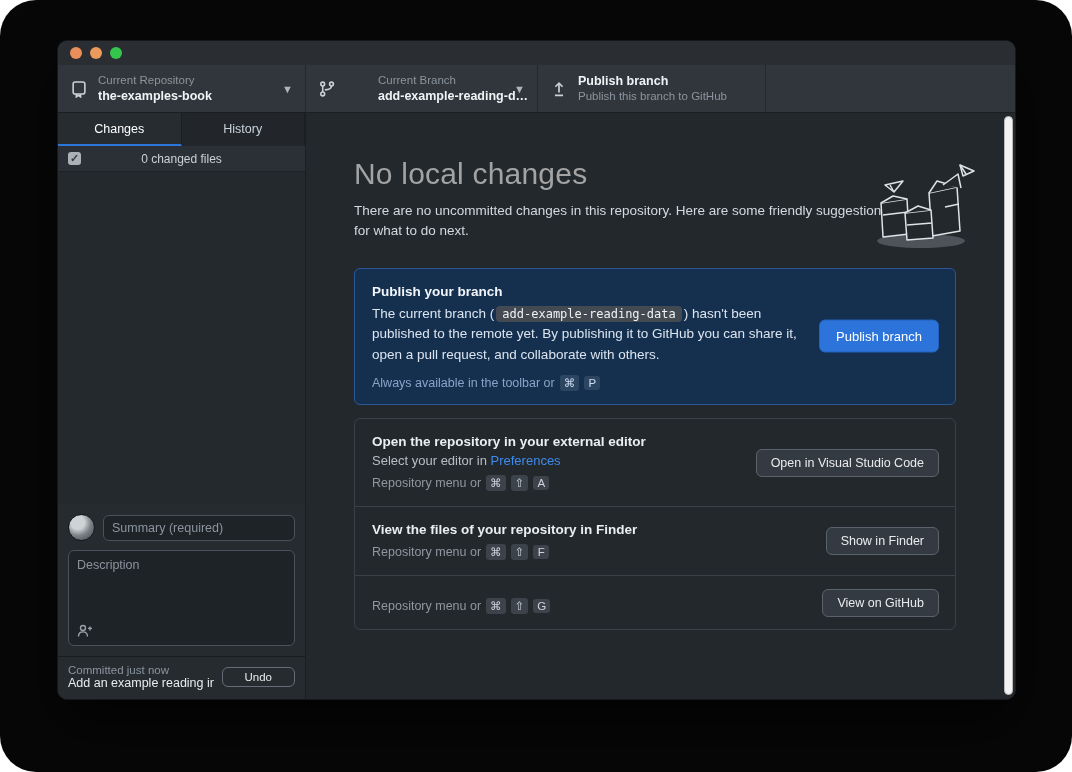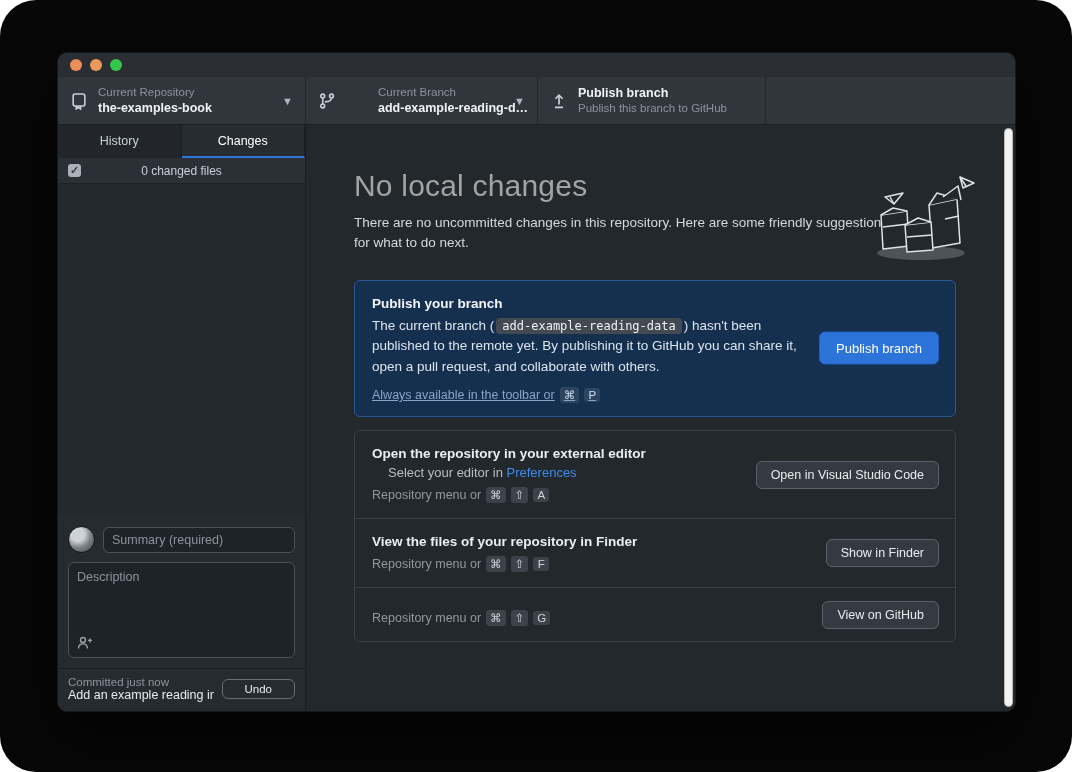--- a/index.html
+++ b/index.html
@@ -1,18 +1,18 @@
 <!DOCTYPE html>
 <html><head>
 <meta charset="utf-8">
 <style>
   * { margin:0; padding:0; box-sizing:border-box; }
   html,body { width:1072px; height:772px; background:#fff; font-family:"Liberation Sans", sans-serif; }
   .frame { position:relative; width:1072px; height:772px; background:#070708; border-radius:36px; overflow:hidden; }
-  .window { position:absolute; left:57px; top:52px; width:959px; height:660px; background:#262b30;
+  .window { position:absolute; left:57px; top:40px; width:959px; height:660px; background:#262b30;
             border-radius:10px; overflow:hidden; display:flex; flex-direction:column;
             box-shadow:0 25px 60px rgba(0,0,0,.6); border:1px solid #16181b; }
   
   .titlebar { height:24px; background:#2a2e33; display:flex; align-items:center; padding-left:12px; flex:0 0 auto; }
   .light { width:12px; height:12px; border-radius:50%; margin-right:8px; }
   .l-close { background:#ea8f5a; } .l-min { background:#ea9a5b; } .l-max { background:#34c64c; }
   
   .toolbar { height:48px; background:#31363c; display:flex; flex:0 0 auto; border-bottom:1px solid #1b1e22; }
   .tool-sec { display:flex; align-items:center; padding:0 12px; border-right:1px solid #24282d; position:relative; }
   .sec-repo { width:248px; } .sec-branch { width:232px;gap:32px; } .sec-publish { width:228px; }
@@ -61,31 +61,31 @@
   .main-inner { padding:44px 60px 0 48px; }
   h1 { font-size:30px; font-weight:400; color:#a3a3a3; letter-spacing:.2px; }
   .subtitle { margin-top:10px; font-size:13.5px; color:#d3d9df; line-height:1.5; max-width:540px; }
   .illustration { position:absolute; top:42px; right:32px; width:120px; height:100px; }
   .publish-card { position:relative; margin-top:26px; width:602px; background:#15304f; border:1px solid #2b5796;
                   border-radius:6px; padding:15px 150px 13px 17px; }
   .card-title { font-size:13.5px; font-weight:bold; color:#f2f6fa; }
   .card-body { margin-top:5px; font-size:13.5px; color:#dbe4ef; line-height:1.55; }
   .code-chip { font-family:"DejaVu Sans Mono", monospace; font-size:12px; background:#434a52; color:#eef2f5;
                border-radius:4px; padding:1px 6px; margin:8px 2px; }
-  .card-footer { margin-top:9px; font-size:12.5px; color:#8aa3c9; display:flex; align-items:center; gap:5px;text-decoration:underline; }
+  .card-footer { margin-top:9px; font-size:12.5px; color:#8aa3c9; display:flex; align-items:center; gap:5px; }
   .key { display:inline-block; min-width:16px; text-align:center; border-radius:3px; padding:1px 4px; font-size:11.5px; }
   .key-blue { background:rgba(255,255,255,.10); color:#cddcf3; }
   .key-gray { background:#3c434b; color:#ced4da; }
   .publish-btn { position:absolute; right:16px; top:50%; transform:translateY(-50%); background:#2d74da; border:1px solid #2361bd;
                  color:#fff; font-size:13px; border-radius:6px; padding:8px 16px; cursor:pointer; font-family:"Liberation Sans",sans-serif; }
   .suggestions { margin-top:13px; width:602px; border:1px solid #3a4047; border-radius:6px; margin-bottom:20px; }
   .sugg-row { position:relative; padding:15px 190px 15px 17px; border-bottom:1px solid #3a4047; }
   .sugg-row:last-child { border-bottom:none; }
   .sugg-title { font-size:13.5px; font-weight:bold; color:#eaeef2; }
-  .sugg-sub { margin-top:4px; font-size:13px; color:#b7bec5;margin-left:16px; }
+  .sugg-sub { margin-top:4px; font-size:13px; color:#b7bec5; }
   .sugg-link { color:#3d8bea; cursor:pointer; }
   .shortcut-line { margin-top:7px; font-size:12.5px; color:#8f979f; display:flex; align-items:center; gap:5px; }
   .sugg-btn { position:absolute; right:16px; top:50%; transform:translateY(-50%); background:#343a41; border:1px solid #5a626b;
               color:#e8ebee; font-size:12.5px; border-radius:6px; padding:6px 14px; white-space:nowrap; cursor:pointer;
               font-family:"Liberation Sans",sans-serif; }
   .scrollbar { position:absolute; right:2px; top:3px; bottom:4px; width:9px; background:#f2f2f2; border:1px solid #b9b9b9;
                border-radius:6px; }
   svg { display:block; }
 </style>
 </head>
@@ -137,22 +137,22 @@
           <div class="tool-sub">Publish this branch to GitHub</div>
         </div>
       </div>
       <div class="tool-sec" style="flex:1; border-right:none;"></div>
     </div>
 
     <div class="content">
 
       <div class="sidebar">
         <div class="tabbar">
+          <div class="tab active">Changes</div>
           <div class="tab">History</div>
-          <div class="tab active">Changes</div>
         </div>
         <div class="files-header">
           <div class="checkbox">✓</div>
           <div class="files-count">0 changed files</div>
         </div>
         <div class="file-list"></div>
         <div class="commit-form">
           <div class="summary-row">
             <div class="avatar"></div>
             <input class="summary-input" placeholder="Summary (required)" style="">

